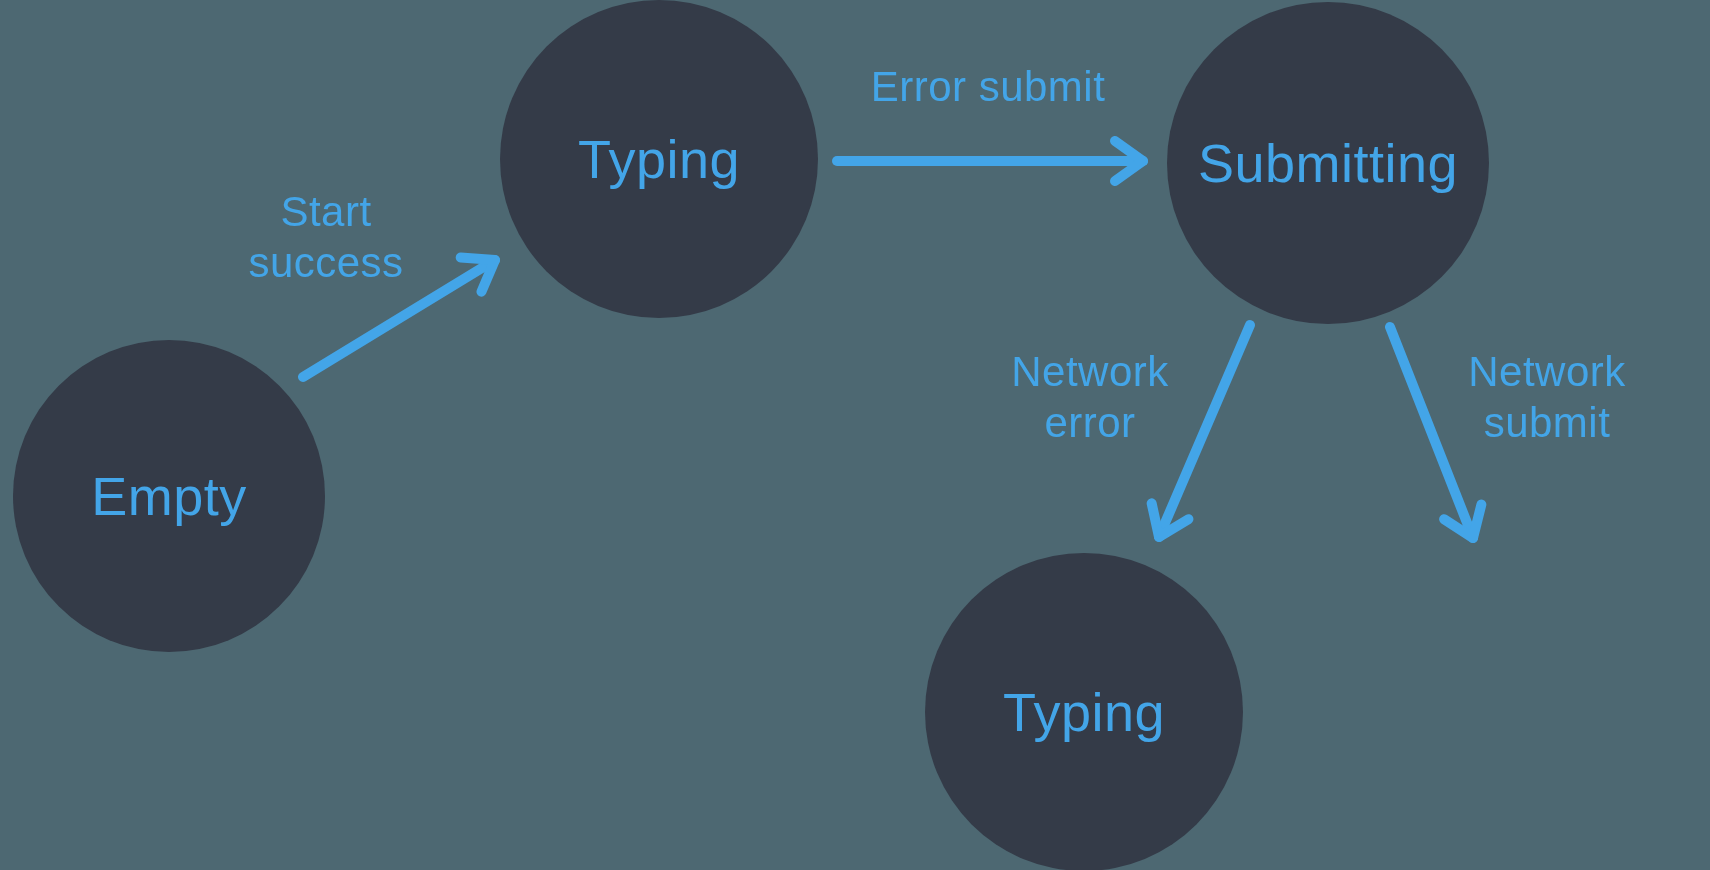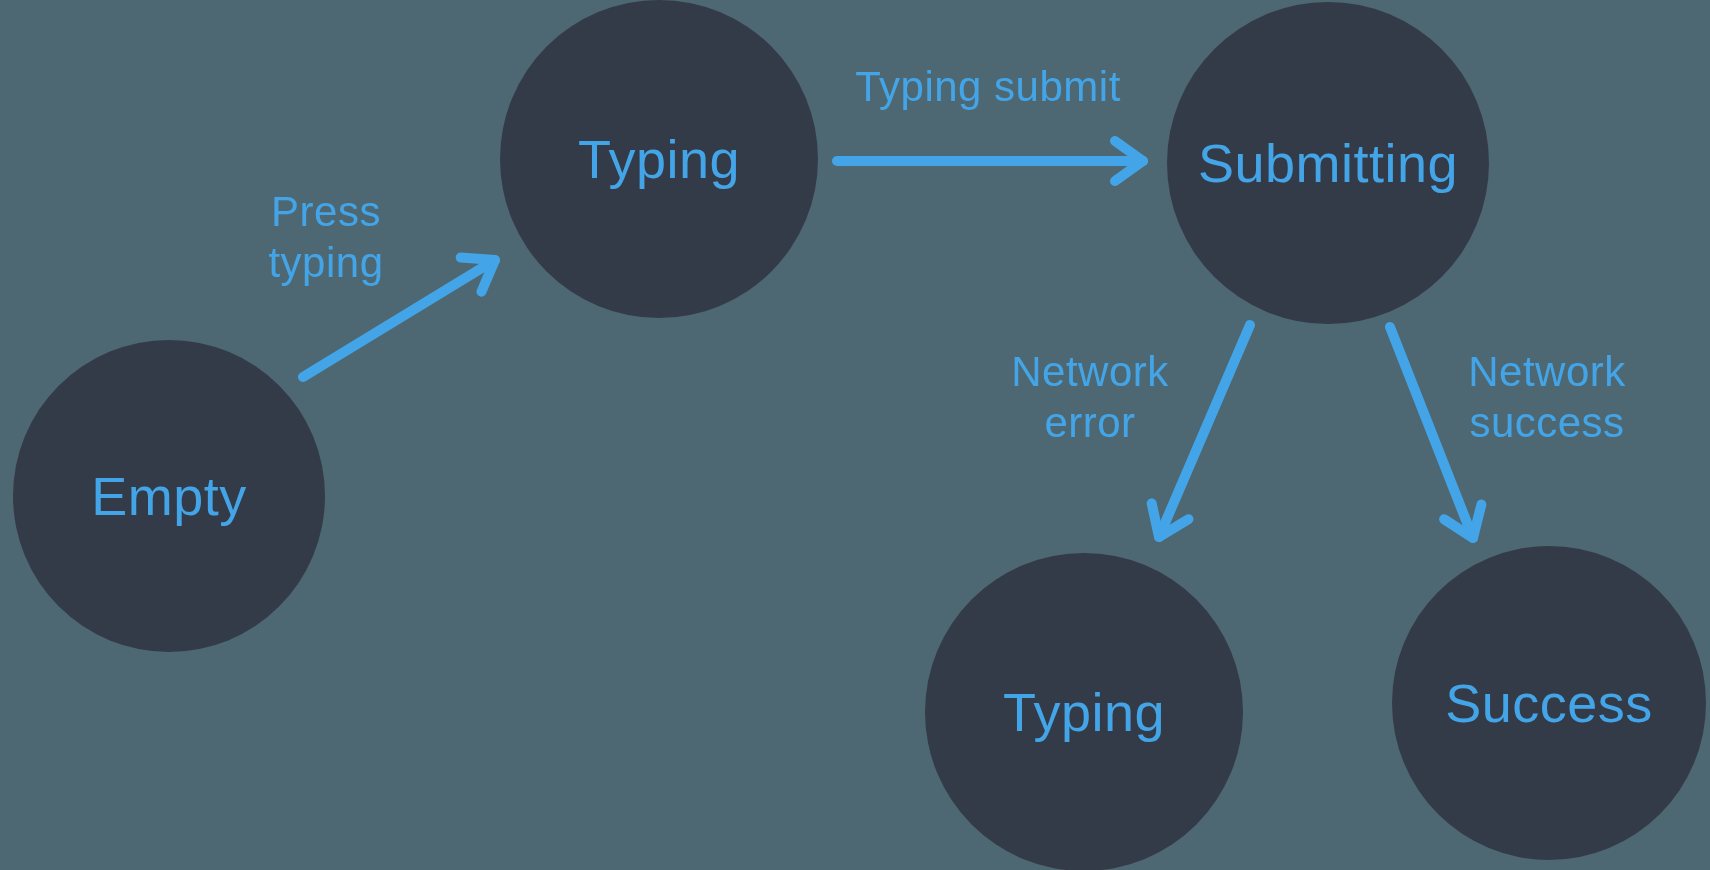--- a/index.html
+++ b/index.html
@@ -80,25 +80,22 @@
   </div>
 
   <div class="node" style="left:1167px; top:2px; width:322px; height:322px;align-items:center;">
     <span class="node-label">Submitting</span>
   </div>
 
   <div class="node" style="left:925px; top:553px; width:318px; height:318px;">
     <span class="node-label">Typing</span>
   </div>
 
-  <div class="node" style="left:1392px; top:546px; width:314px; height:314px;">
-    <span class="node-label">Success</span>
-  </div>
 
-  <div class="edge-label" style="left:231px; top:186px; width:190px;">Press typing</div>
+  <div class="edge-label" style="left:231px; top:186px; width:190px;">Start success</div>
 
-  <div class="edge-label" style="left:838px; top:61px; width:300px;">Typing submit</div>
+  <div class="edge-label" style="left:838px; top:61px; width:300px;">Error submit</div>
 
   <div class="edge-label" style="left:980px; top:346px; width:220px;">Network error</div>
 
-  <div class="edge-label" style="left:1437px; top:346px; width:220px;">Network success</div>
+  <div class="edge-label" style="left:1437px; top:346px; width:220px;">Network submit</div>
 
 </div>
 
 </body></html>

